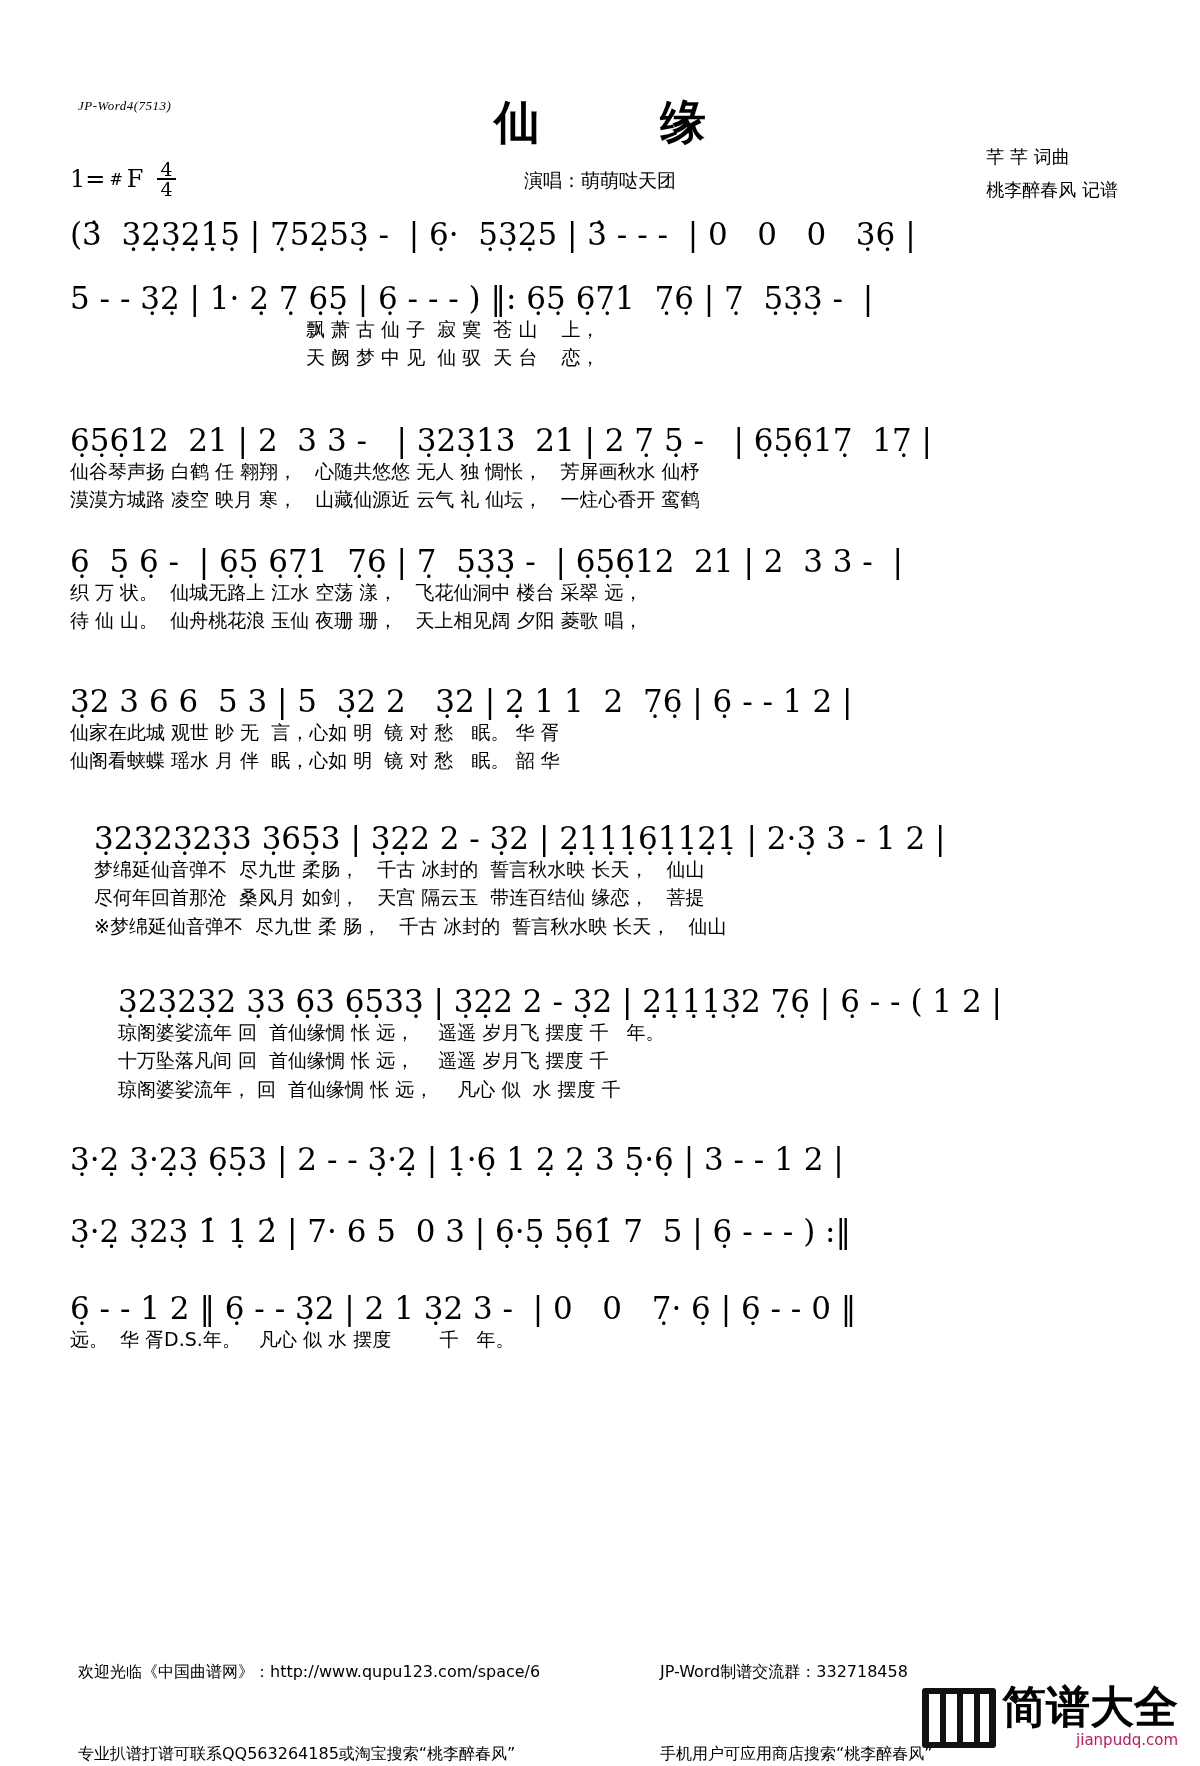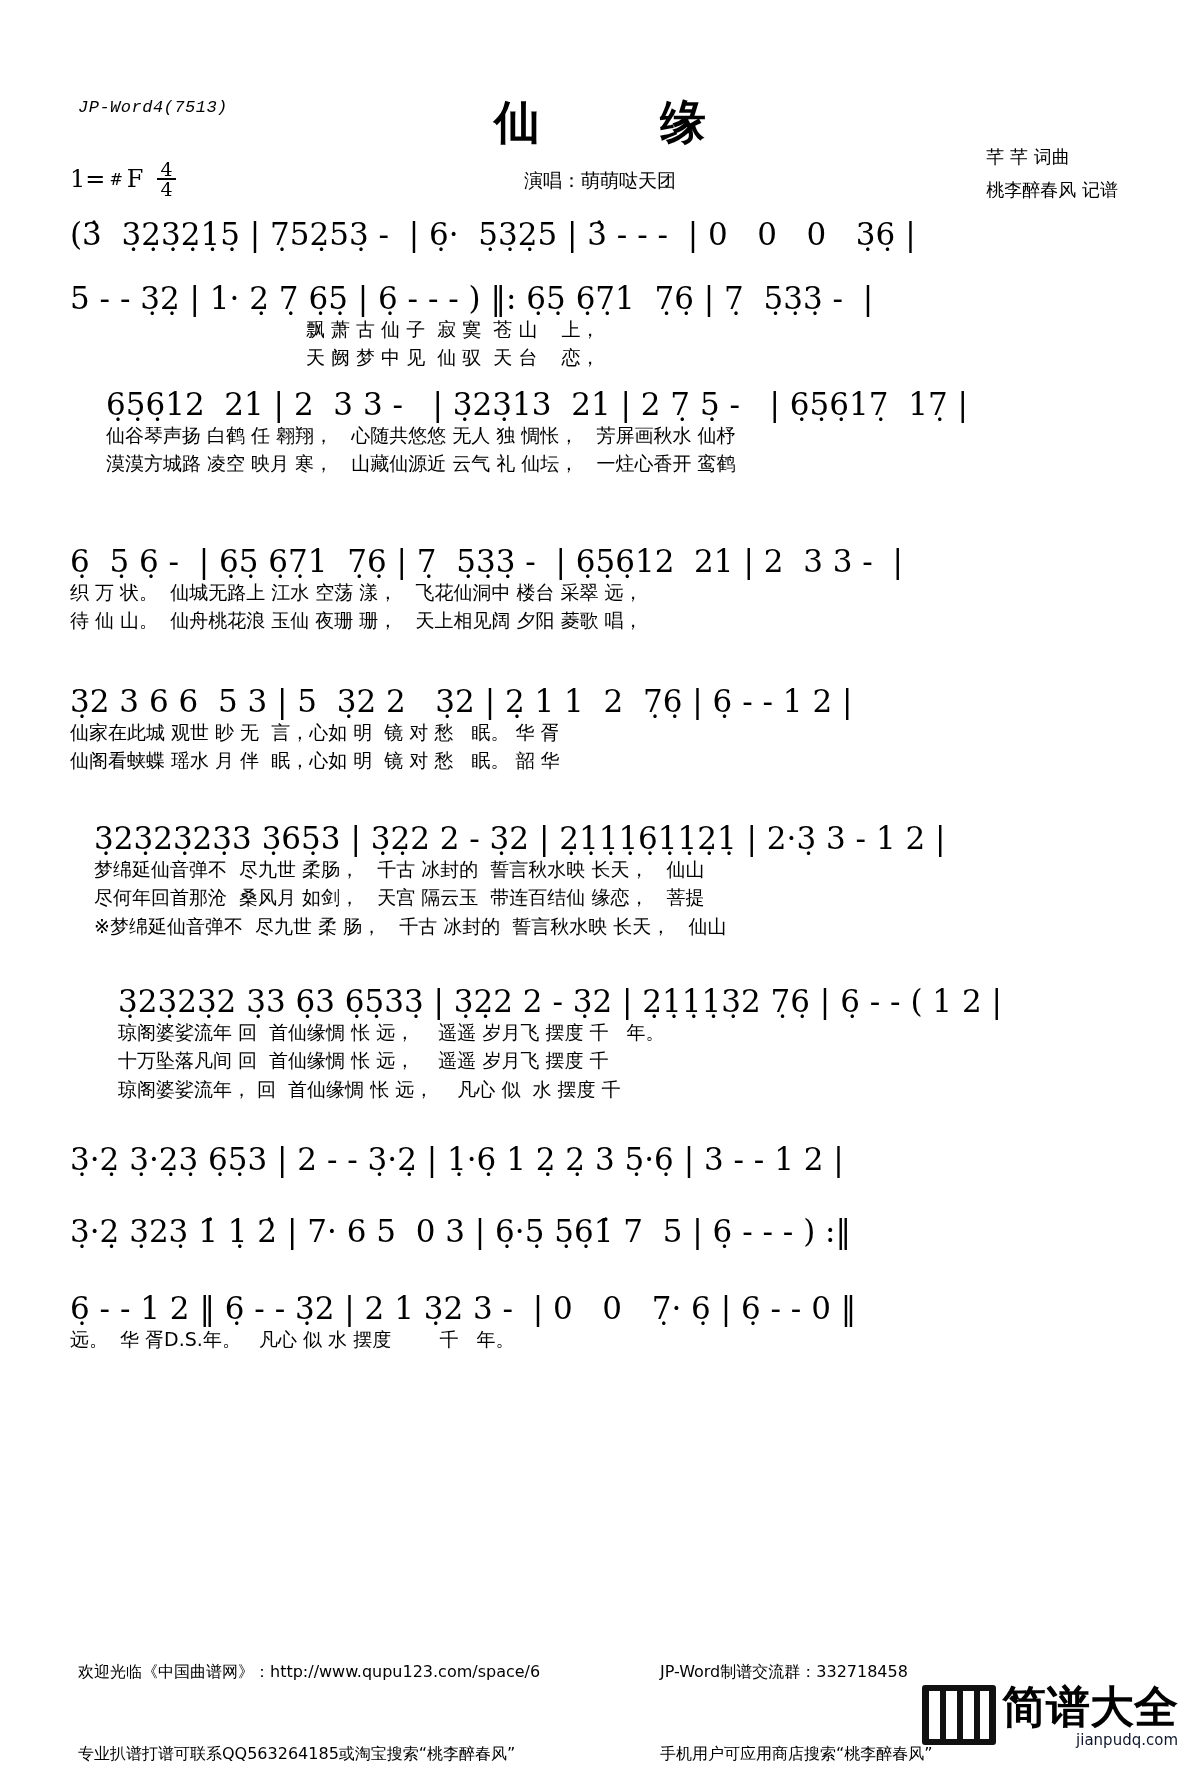--- a/index.html
+++ b/index.html
@@ -8,22 +8,22 @@
     background:#ffffff;
     font-family:"Liberation Serif", serif;
     color:#000;
     position:relative;
     overflow:hidden;
   }
   .page{position:relative;width:1200px;height:1766px;}
 
   .corner-id{
     position:absolute;left:78px;top:98px;
-    font-family:Liberation Mono, monospace;
-    font-style:italic;font-size:17px;letter-spacing:.5px;
+    font-family:Liberation Serif, serif;
+    font-style:italic;font-size:13px;letter-spacing:.5px;
   }
 
   .title{
     position:absolute;left:0;right:0;top:92px;
     text-align:center;
     font-family:"DejaVu Serif", serif;
     font-size:46px;font-weight:bold;letter-spacing:52px;
     text-indent:52px;
   }
   .singer{
@@ -69,36 +69,36 @@
   .bottomtext{
     position:absolute;
     font-family:"DejaVu Sans", sans-serif;
     font-size:16px;line-height:1.7;white-space:pre;
   }
   .bt-left{left:78px;top:1604px;}
   .bt-right{left:660px;top:1604px;}
 
   .brand{
     position:absolute;right:22px;bottom:18px;
-    display:flex;align-items:flex-start;gap:6px;
+    display:flex;align-items:flex-end;gap:6px;
   }
   .brand .keys{
     width:74px;height:60px;background:#111;border-radius:3px;
     position:relative;overflow:hidden;
   }
   .brand .keys span{
     position:absolute;top:6px;width:11px;height:48px;background:#fff;
   }
   .brand .keys span:nth-child(1){left:7px;}
   .brand .keys span:nth-child(2){left:24px;}
   .brand .keys span:nth-child(3){left:41px;}
   .brand .keys span:nth-child(4){left:58px;width:9px;}
   .brand .btext{line-height:1;}
   .brand .bmain{font-size:44px;font-weight:bold;font-family:"DejaVu Sans", sans-serif;}
-  .brand .bsub{font-size:15px;color:#0f172a;font-family:"DejaVu Sans", sans-serif;text-align:right;margin-top:4px;}
+  .brand .bsub{font-size:15px;color:#be185d;font-family:"DejaVu Sans", sans-serif;text-align:right;margin-top:4px;}
 </style>
 </head>
 <body>
 
 <div class="page">
 
   <div class="corner-id">JP-Word4(7513)</div>
 
   <div class="title">仙  缘</div>
   <div class="singer">演唱：萌萌哒天团</div>
@@ -121,21 +121,21 @@
   <div class="sys" style="top:218px;">
     <div class="noteline">(3̇  3̣2̣3̣2̣1̣5̣ | 7̣52̣53̣ -  | 6̣·  5̣3̣2̣5 | 3̇ - - -  | 0   0   0   3̣6̣ |</div>
   </div>
 
   <div class="sys" style="top:282px;">
     <div class="noteline">5 - - 3̣2̣ | 1· 2̣ 7̣ 6̣5̣ | 6̣ - - - ) ‖: 6̣5̣ 6̣7̣1  7̣6̣ | 7̣  5̣3̣3̣ -  |</div>
     <div class="lyric indent">飘 萧 古 仙 子  寂 寞  苍 山    上，</div>
     <div class="lyric indent">天 阙 梦 中 见  仙 驭  天 台    恋，</div>
   </div>
 
-  <div class="sys" style="top:388px;margin-left:36px;">
+  <div class="sys" style="top:424px;">
     <div class="noteline">6̣5̣6̣12  21 | 2  3 3 -   | 3̣23̣13  21 | 2 7̣ 5̣ -   | 6̣5̣6̣17̣  17̣ |</div>
     <div class="lyric">仙谷琴声扬 白鹤 任 翱翔，   心随共悠悠 无人 独 惆怅，   芳屏画秋水 仙杼</div>
     <div class="lyric">漠漠方城路 凌空 映月 寒，   山藏仙源近 云气 礼 仙坛，   一炷心香开 鸾鹤</div>
   </div>
 
   <div class="sys" style="top:545px;">
     <div class="noteline">6̣  5̣ 6̣ -  | 6̣5̣ 6̣7̣1  7̣6̣ | 7̣  5̣3̣3̣ -  | 6̣5̣6̣12  21 | 2  3 3 -  |</div>
     <div class="lyric">织 万 状。  仙城无路上 江水 空荡 漾，   飞花仙洞中 楼台 采翠 远，</div>
     <div class="lyric">待 仙 山。  仙舟桃花浪 玉仙 夜珊 珊，   天上相见阔 夕阳 菱歌 唱，</div>
   </div>

